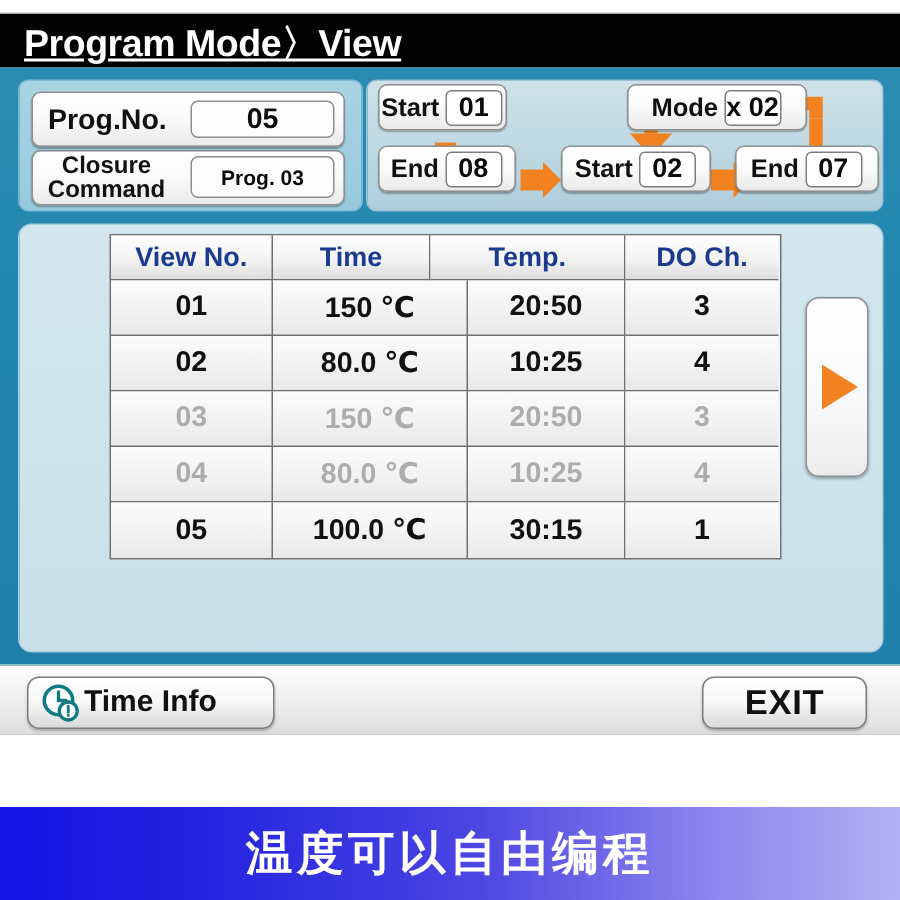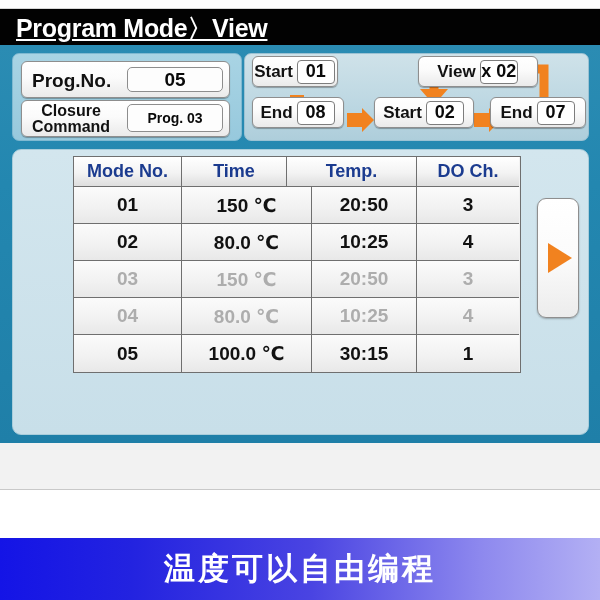--- a/index.html
+++ b/index.html
@@ -258,28 +258,28 @@
     </div>
     <div class="btn3d flowbox" id="fb-start2">
       <span class="lbl">Start</span>
       <span class="val">02</span>
     </div>
     <div class="btn3d flowbox" id="fb-end2">
       <span class="lbl">End</span>
       <span class="val">07</span>
     </div>
     <div class="btn3d flowbox" id="fb-cycle">
-      <span class="lbl">View</span>
+      <span class="lbl">Mode</span>
       <span class="val">x 02</span>
     </div>
 
     <div id="table-panel">
       <div id="grid">
         <div class="row hdr">
-          <div class="cell c0">Mode No.</div>
+          <div class="cell c0">View No.</div>
           <div class="cell c2">Time</div>
           <div class="cell c1">Temp.</div>
           <div class="cell c3">DO Ch.</div>
         </div>
 
         <div class="row">
           <div class="cell c0">01</div>
           <div class="cell c1">150 ℃</div>
           <div class="cell c2">20:50</div>
           <div class="cell c3">3</div>
@@ -309,17 +309,31 @@
           <div class="cell c3">1</div>
         </div>
       </div>
 
       <div id="next-btn">
         <div id="next-tri"></div>
       </div>
     </div>
   </div>
 
+  <div id="toolbar">
+    <div id="time-info-btn">
+      <svg width="27" height="27" viewBox="0 0 27 27">
+        <circle cx="12" cy="12" r="9.5" fill="#ffffff" stroke="#0d7a84" stroke-width="2.4"></circle>
+        <line x1="12" y1="12" x2="12" y2="6.2" stroke="#0d7a84" stroke-width="2.2" stroke-linecap="round"></line>
+        <line x1="12" y1="12" x2="17" y2="12" stroke="#0d7a84" stroke-width="2.2" stroke-linecap="round"></line>
+        <circle cx="18.5" cy="19" r="6" fill="#ffffff" stroke="#0d7a84" stroke-width="2.2"></circle>
+        <line x1="18.5" y1="15.8" x2="18.5" y2="19.8" stroke="#0d7a84" stroke-width="1.9" stroke-linecap="round"></line>
+        <circle cx="18.5" cy="21.9" r="1" fill="#0d7a84"></circle>
+      </svg>
+      <span id="time-info-label">Time Info</span>
+    </div>
+    <div id="exit-btn">EXIT</div>
+  </div>
 </div>
 
 <div id="caption-band">
   <div id="caption-text">温度可以自由编程</div>
 </div>
 
 </body></html>

